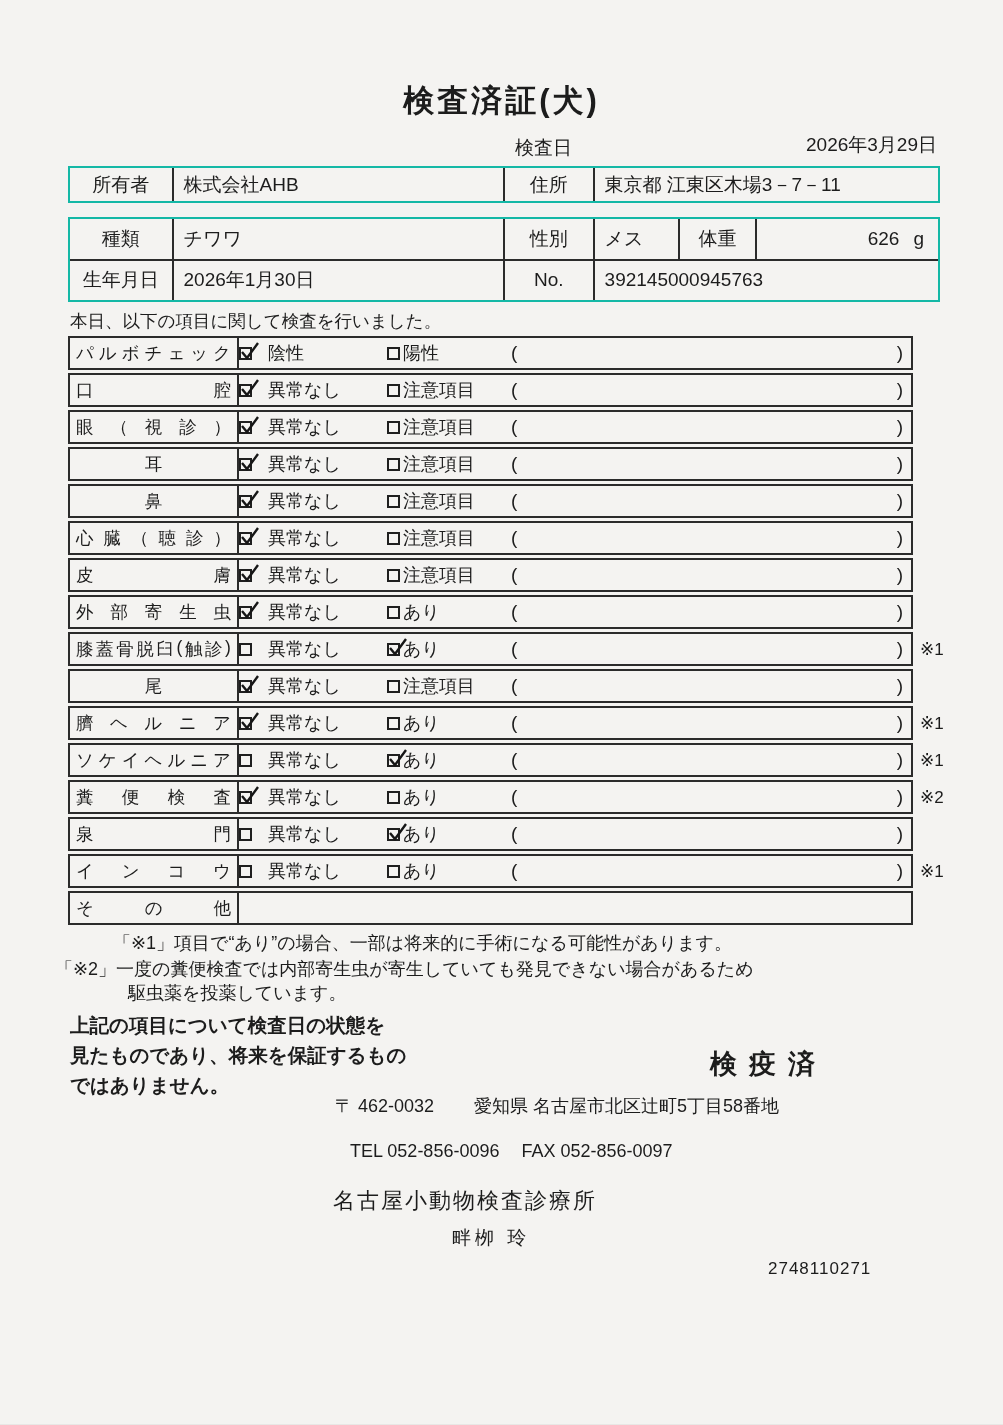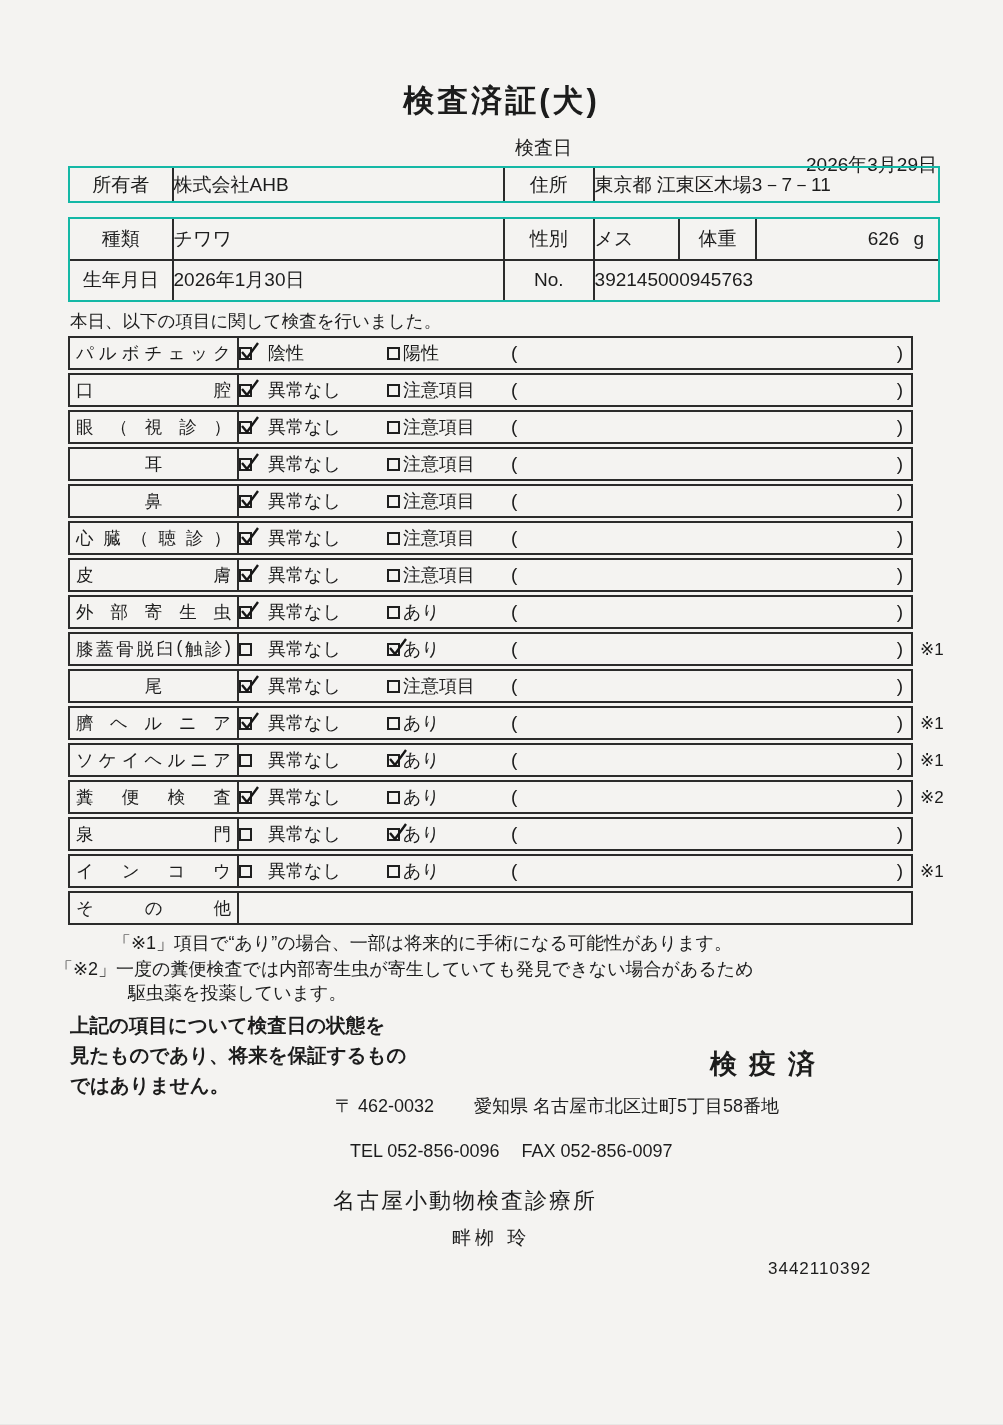--- a/index.html
+++ b/index.html
@@ -10,29 +10,29 @@
     background:#f4f3f1; overflow:hidden;
   }
   .abs { position:absolute; }
 
   
   .title { left:0; top:80px; width:100%; text-align:center;
            font-size:31px; font-weight:bold; letter-spacing:3px; }
 
   
   .insp-label { left:515px; top:135px; font-size:19px; }
-  .insp-date  { top:132px; right:66px; font-size:19px;margin-top:20px; }
+  .insp-date  { top:132px; right:66px; font-size:19px; }
 
   
   .tbl { border:2px solid #14b8a6; display:flex; flex-direction:column; background:transparent; }
   .trow { display:flex; flex:1; }
   .trow + .trow { border-top:2px solid #2b2b2b; }
   .cell { display:flex; align-items:center; font-size:19px; }
   .cell.lab { justify-content:center; }
-  .cell.val { }
+  .cell.val { padding-left:10px; }
   .br { border-right:2px solid #2b2b2b; }
 
   .owner-tbl { left:68px; top:166px; width:872px; height:37px; }
   .info-tbl  { left:68px; top:217px; width:872px; height:85px; }
 
   .w-label { width:104px; }
   .w-val1  { width:333px; }
   .w-mid   { width:90px; }
   .w-sex   { width:86px; }
   .w-wlab  { width:77px; }
@@ -574,15 +574,15 @@
   <div class="abs addr-line">
     <span>〒 462-0032</span><span class="gap"></span><span>愛知県 名古屋市北区辻町5丁目58番地</span>
   </div>
 
   <div class="abs tel-line">
     <span>TEL 052-856-0096</span><span class="gap"></span><span>FAX 052-856-0097</span>
   </div>
 
   <div class="abs clinic">名古屋小動物検査診療所</div>
   <div class="abs vet">畔栁 玲</div>
-  <div class="abs serial">3442110392</div>
+  <div class="abs serial">2748110271</div>
 
 </div>
 
 </body></html>

